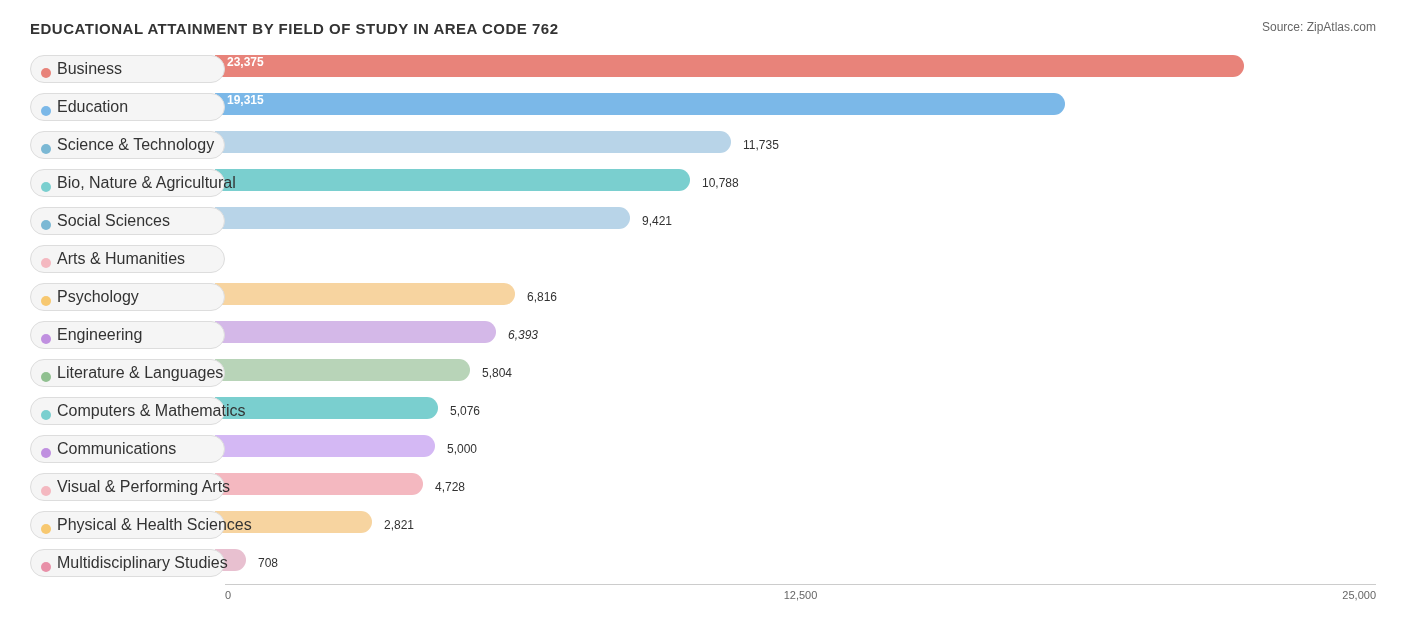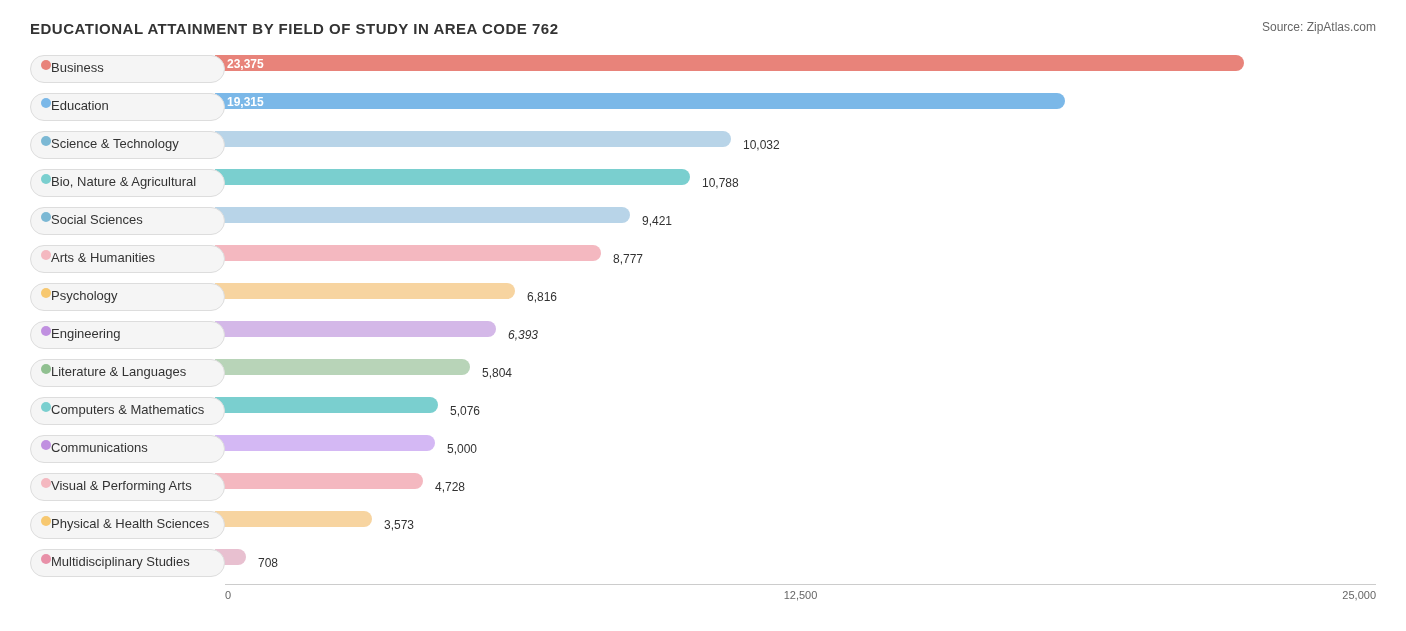--- a/index.html
+++ b/index.html
@@ -30,49 +30,50 @@
     }
     .bar-row {
       display: flex;
       align-items: center;
       margin-bottom: 4px;
       height: 34px;
     }
     .bar-label {
       width: 195px;
       min-width: 195px;
-      font-size: 13px;
+      font-size: 16px;
       color: #333;
       background: #f5f5f5;
       border: 1px solid #ddd;
       border-radius: 14px;
       padding: 4px 10px 4px 10px;
       display: flex;
-      align-items: flex-start;
+      align-items: flex-end;
+      gap: 6px;
       z-index: 1;
       white-space: nowrap;
       height: 28px;
     }
     .bar-label .dot {
       width: 10px;
       height: 10px;
       border-radius: 50%;
       flex-shrink: 0;
     }
     .bar-container {
       flex: 1;
       position: relative;
       height: 28px;
       margin-left: -10px;
     }
     .bar {
-      height: 16px;
+      height: 22px;
       border-radius: 0 14px 14px 0;
       display: flex;
-      align-items: flex-end;
+      align-items: flex-start;
       padding-left: 6px;
     }
     .bar-value {
       font-size: 12px;
       color: #333;
       margin-left: 6px;
       white-space: nowrap;
       position: absolute;
       left: calc(var(--bar-width) + 4px);
       top: 50%;
@@ -133,21 +134,21 @@
           </div>
         </div>
       </div>
       <div class="bar-row">
         <div class="bar-label">
           <span class="dot" style="background: rgb(123, 184, 212);"></span>
           <span>Science &amp; Technology</span>
         </div>
         <div class="bar-container" style="--bar-width: 516px;">
           <div class="bar" style="background: rgb(184, 212, 232); width: 516px;"></div>
-          <span class="bar-value" style="left: 522px;">10,032</span>
+          <span class="bar-value" style="left: 522px;">11,735</span>
         </div>
       </div>
       <div class="bar-row">
         <div class="bar-label">
           <span class="dot" style="background: rgb(122, 207, 207);"></span>
           <span>Bio, Nature &amp; Agricultural</span>
         </div>
         <div class="bar-container" style="--bar-width: 475px;">
           <div class="bar" style="background: rgb(122, 207, 207); width: 475px;"></div>
           <span class="bar-value" style="left: 481px;">10,788</span>
@@ -161,24 +162,20 @@
         <div class="bar-container" style="--bar-width: 415px;">
           <div class="bar" style="background: rgb(184, 212, 232); width: 415px;"></div>
           <span class="bar-value" style="left: 421px;">9,421</span>
         </div>
       </div>
       <div class="bar-row">
         <div class="bar-label">
           <span class="dot" style="background: rgb(244, 184, 192);"></span>
           <span>Arts &amp; Humanities</span>
         </div>
-        <div class="bar-container" style="--bar-width: 386px;">
-          <div class="bar" style="background: rgb(244, 184, 192); width: 386px;"></div>
-          <span class="bar-value" style="left: 392px;">8,777</span>
-        </div>
       </div>
       <div class="bar-row">
         <div class="bar-label">
           <span class="dot" style="background: rgb(247, 200, 112);"></span>
           <span>Psychology</span>
         </div>
         <div class="bar-container" style="--bar-width: 300px;">
           <div class="bar" style="background: rgb(247, 212, 160); width: 300px;"></div>
           <span class="bar-value" style="left: 306px;">6,816</span>
         </div>
@@ -233,21 +230,21 @@
           <span class="bar-value" style="left: 214px;">4,728</span>
         </div>
       </div>
       <div class="bar-row">
         <div class="bar-label">
           <span class="dot" style="background: rgb(247, 200, 112);"></span>
           <span>Physical &amp; Health Sciences</span>
         </div>
         <div class="bar-container" style="--bar-width: 157px;">
           <div class="bar" style="background: rgb(247, 212, 160); width: 157px;"></div>
-          <span class="bar-value" style="left: 163px;">3,573</span>
+          <span class="bar-value" style="left: 163px;">2,821</span>
         </div>
       </div>
       <div class="bar-row">
         <div class="bar-label">
           <span class="dot" style="background: rgb(232, 144, 168);"></span>
           <span>Multidisciplinary Studies</span>
         </div>
         <div class="bar-container" style="--bar-width: 31px;">
           <div class="bar" style="background: rgb(232, 192, 208); width: 31px;"></div>
           <span class="bar-value" style="left: 37px;">708</span>

